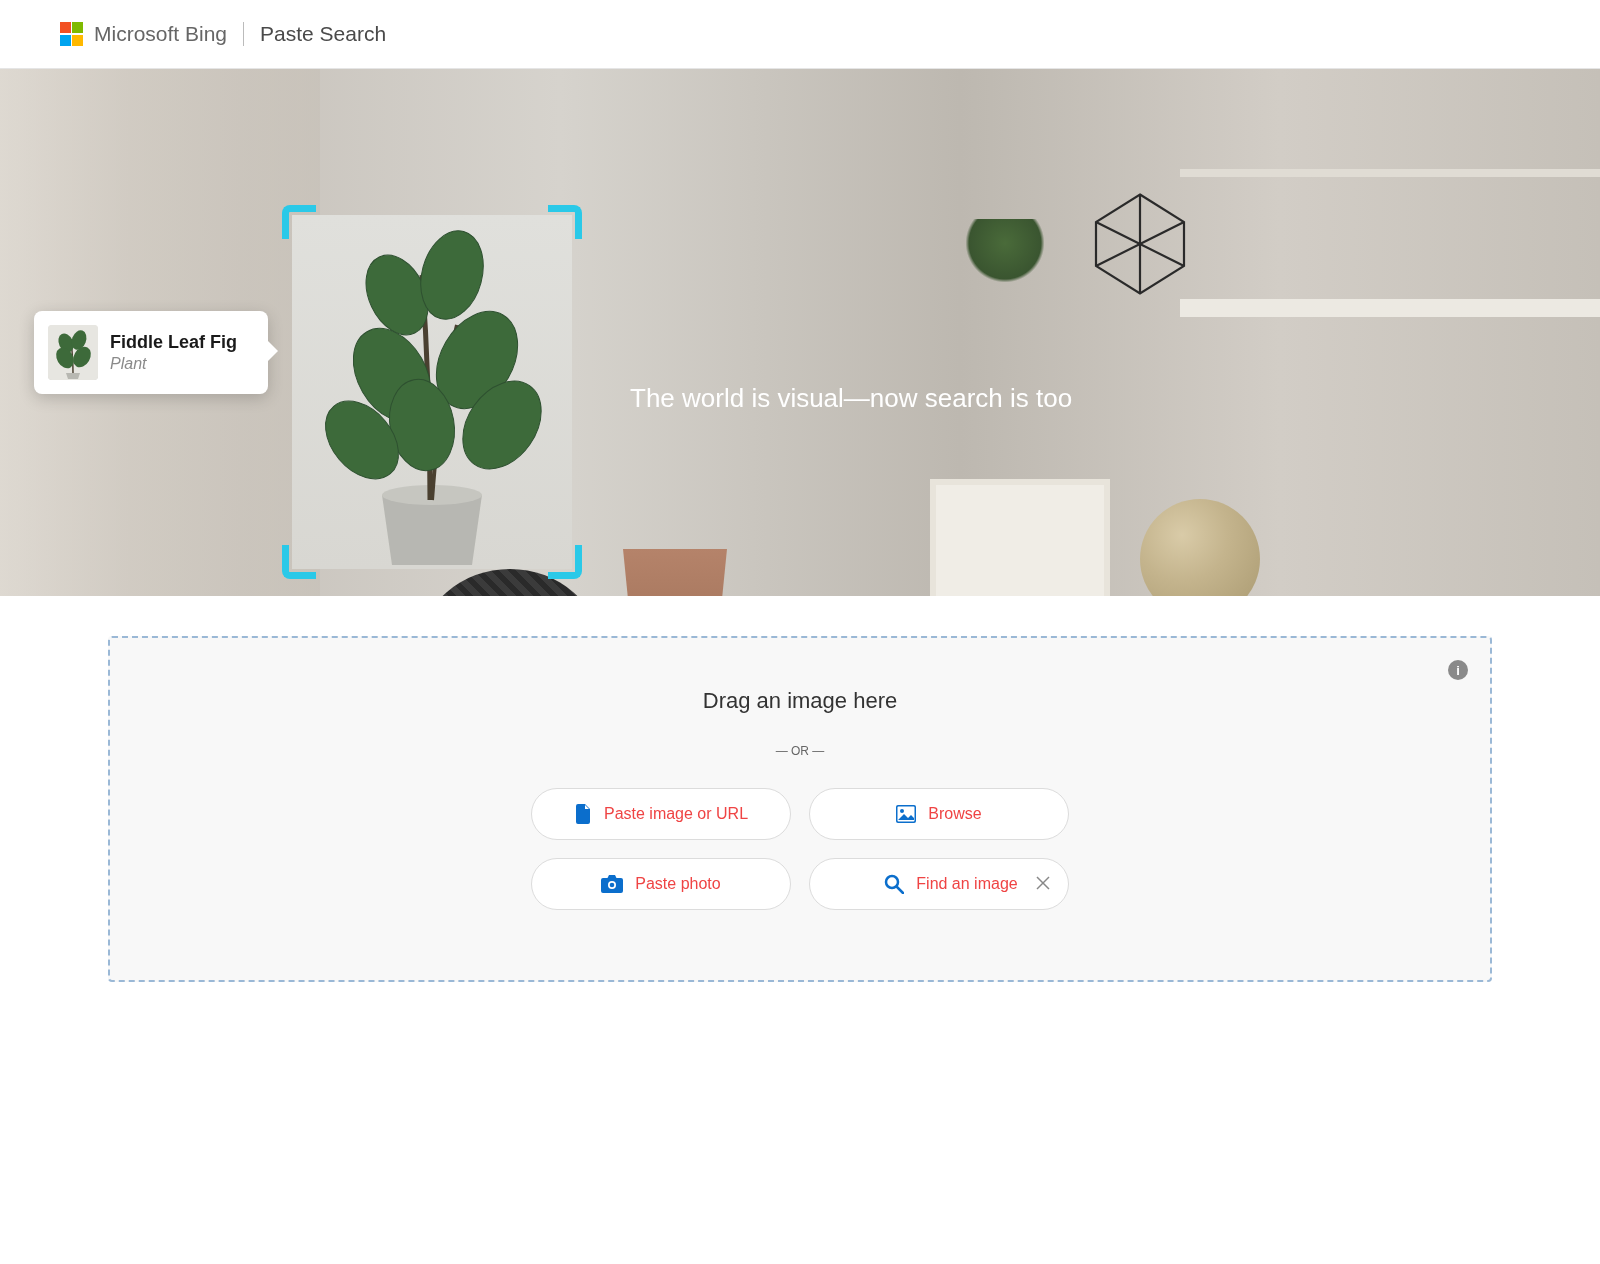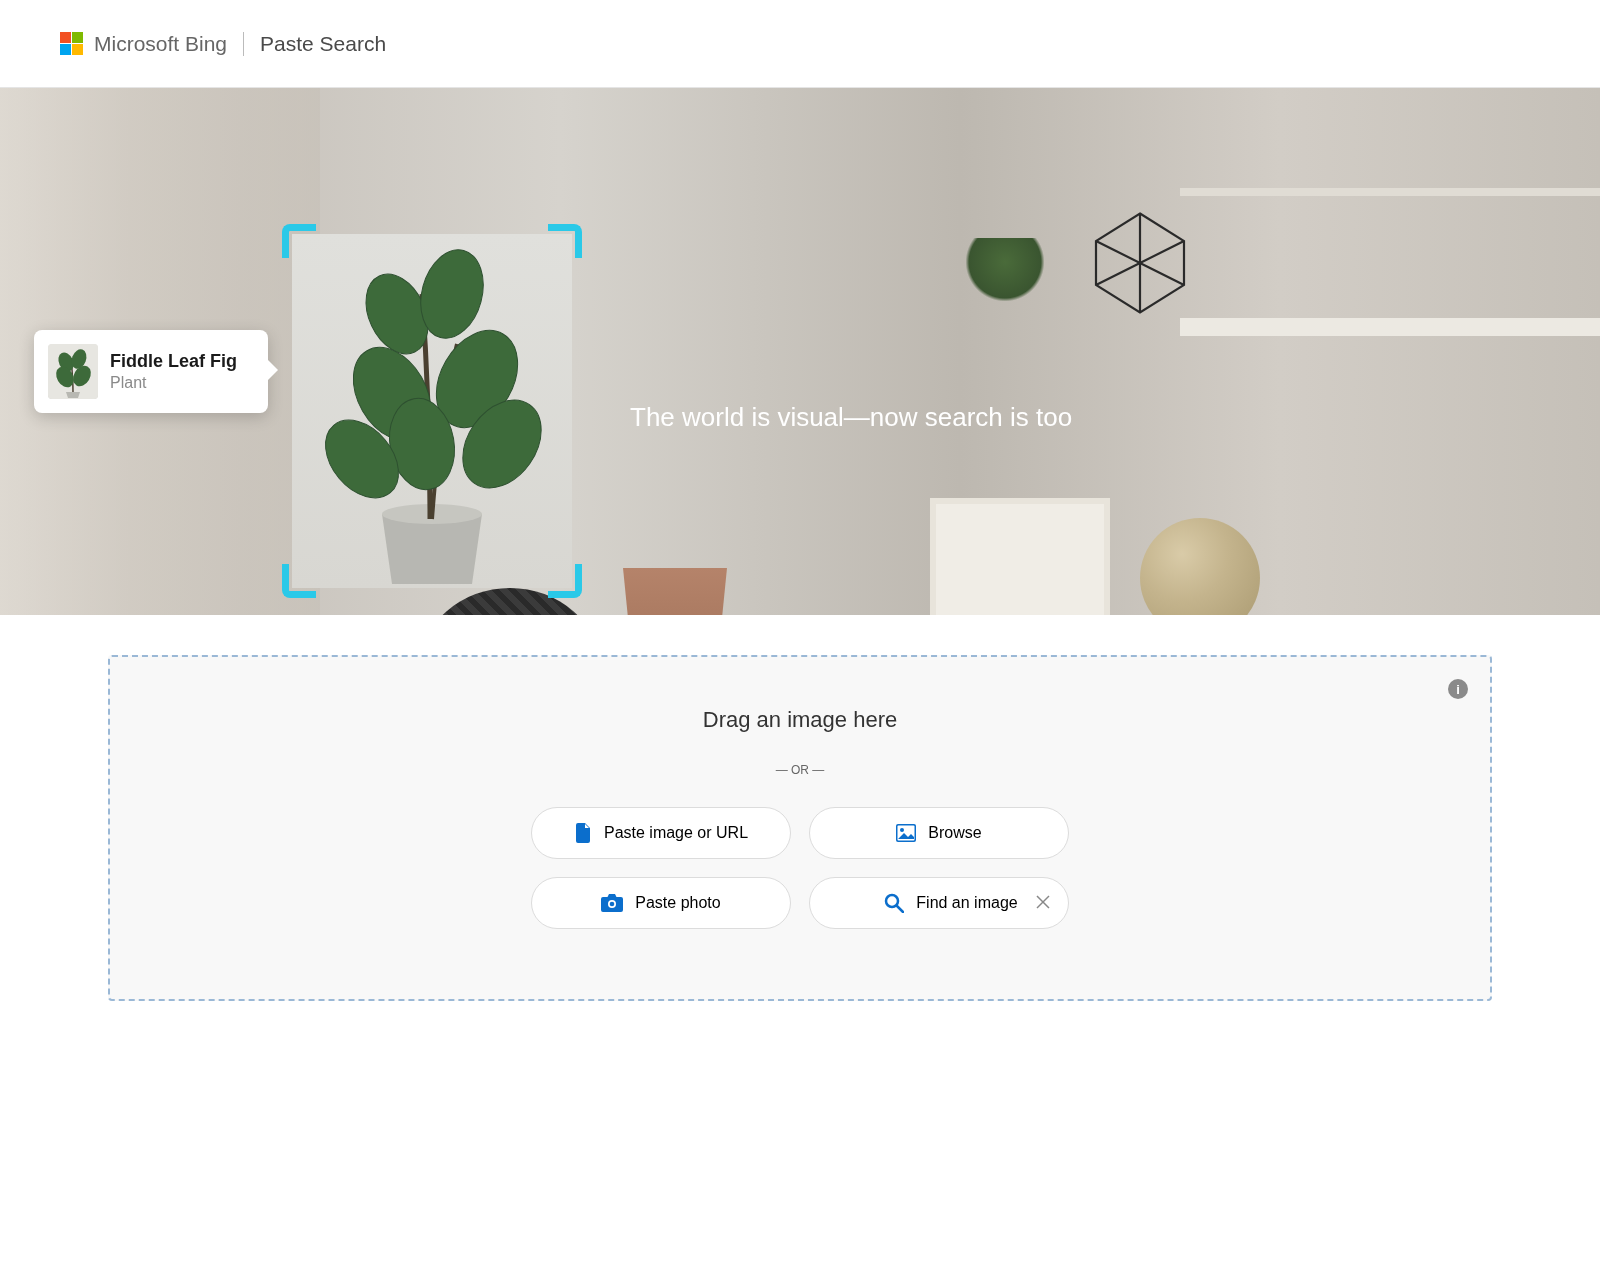--- a/index.html
+++ b/index.html
@@ -8,21 +8,21 @@
       box-sizing: border-box;
     }
     body {
       font-family: 'Segoe UI', Tahoma, Geneva, sans-serif;
       background: #ffffff;
       width: 1600px;
       height: 1264px;
       overflow: hidden;
     }
     .header {
-      height: 88px;
+      height: 69px;
       display: flex;
       align-items: center;
       padding: 0 60px;
       border-bottom: 1px solid #e5e5e5;
       background: #fff;
     }
     .ms-logo {
       display: flex;
       flex-wrap: wrap;
       width: 24px;
@@ -185,20 +185,21 @@
     }
     .tooltip-text .tt-title {
       font-size: 18px;
       font-weight: 600;
       color: #1a1a1a;
     }
     .tooltip-text .tt-sub {
       font-size: 16px;
       color: #8a8a8a;
       margin-top: 2px;
+      font-style: italic;
     }
     .hero-text {
       position: absolute;
       left: 630px;
       top: 290px;
       color: #fff;
     }
     .hero-text h1 {
       font-size: 62px;
       font-weight: 400;
@@ -256,21 +257,21 @@
     .pill-btn {
       height: 52px;
       border-radius: 26px;
       background: #fff;
       border: 1px solid #dcdcdc;
       display: flex;
       align-items: center;
       justify-content: center;
       gap: 12px;
       font-size: 16px;
-      color: #000000;
+      color: #ef4444;
       cursor: pointer;
       position: relative;
     }
     .pill-btn .icon {
       color: #0b6ecc;
       display: flex;
       align-items: center;
     }
     .pill-btn.find {
       justify-content: center;

